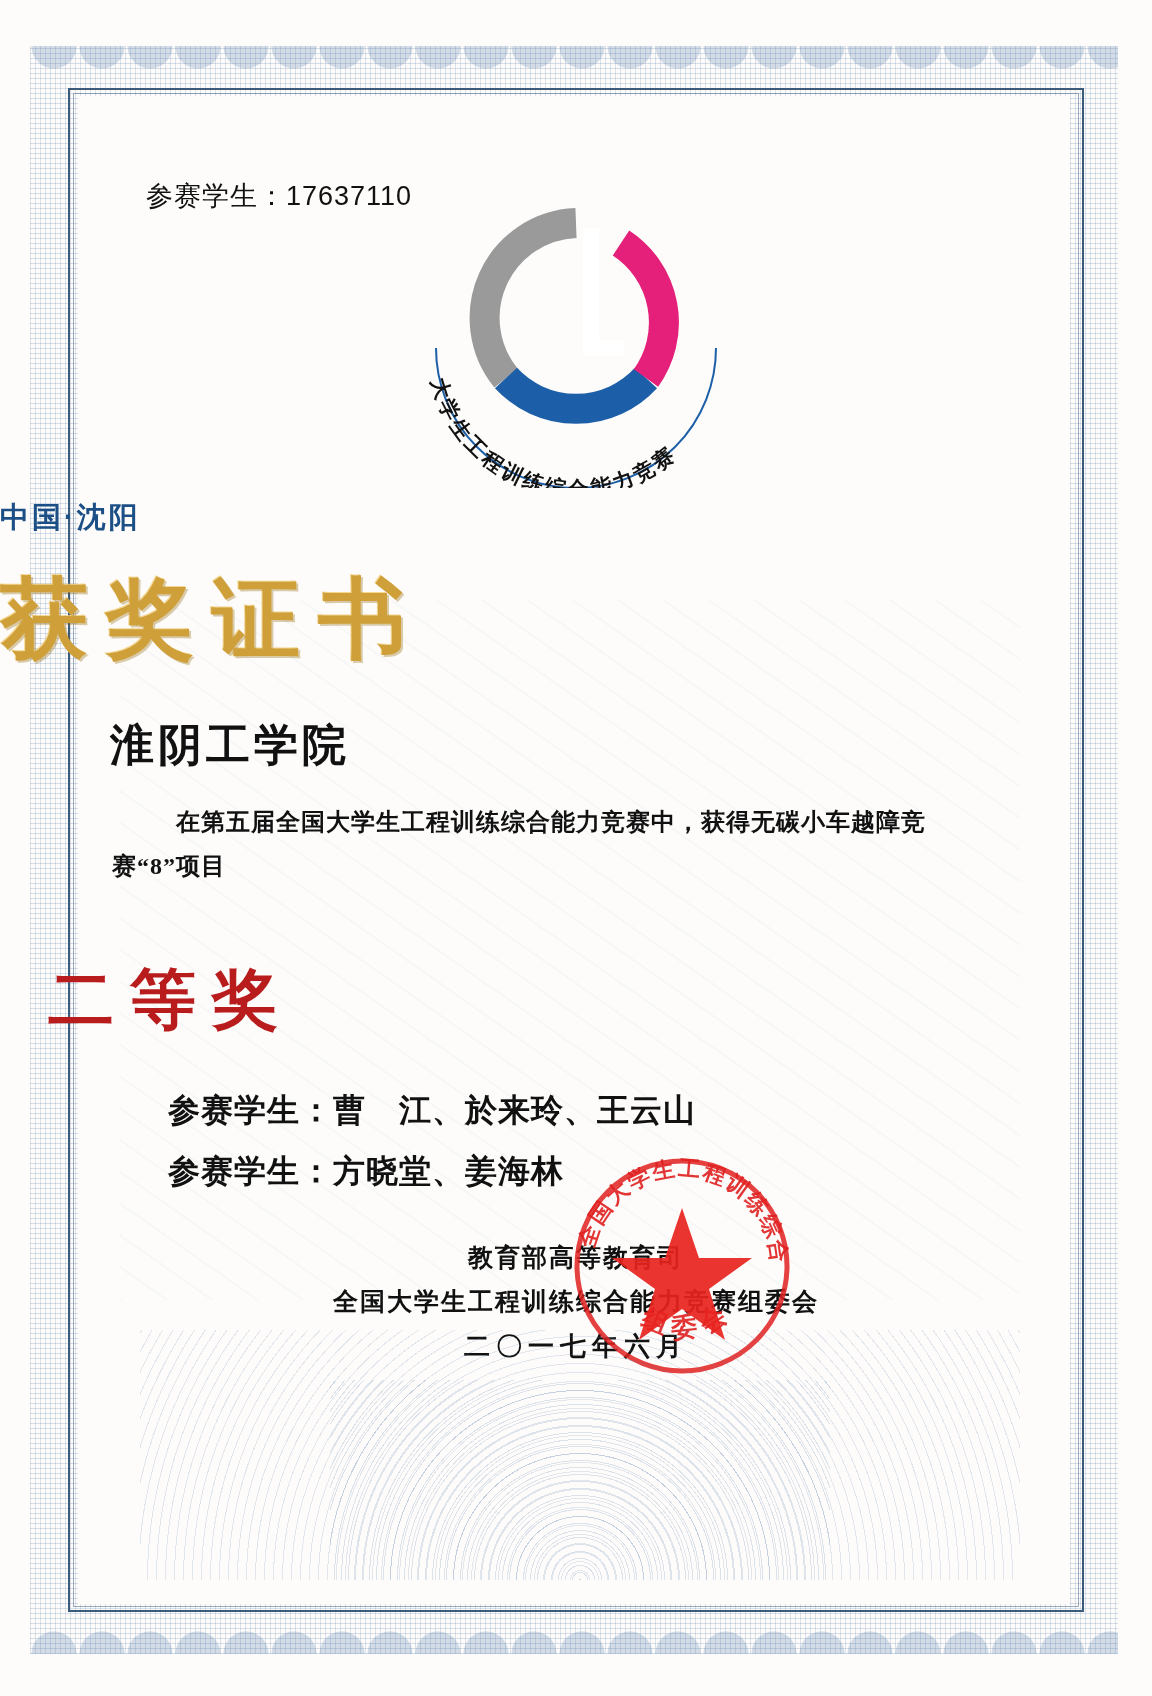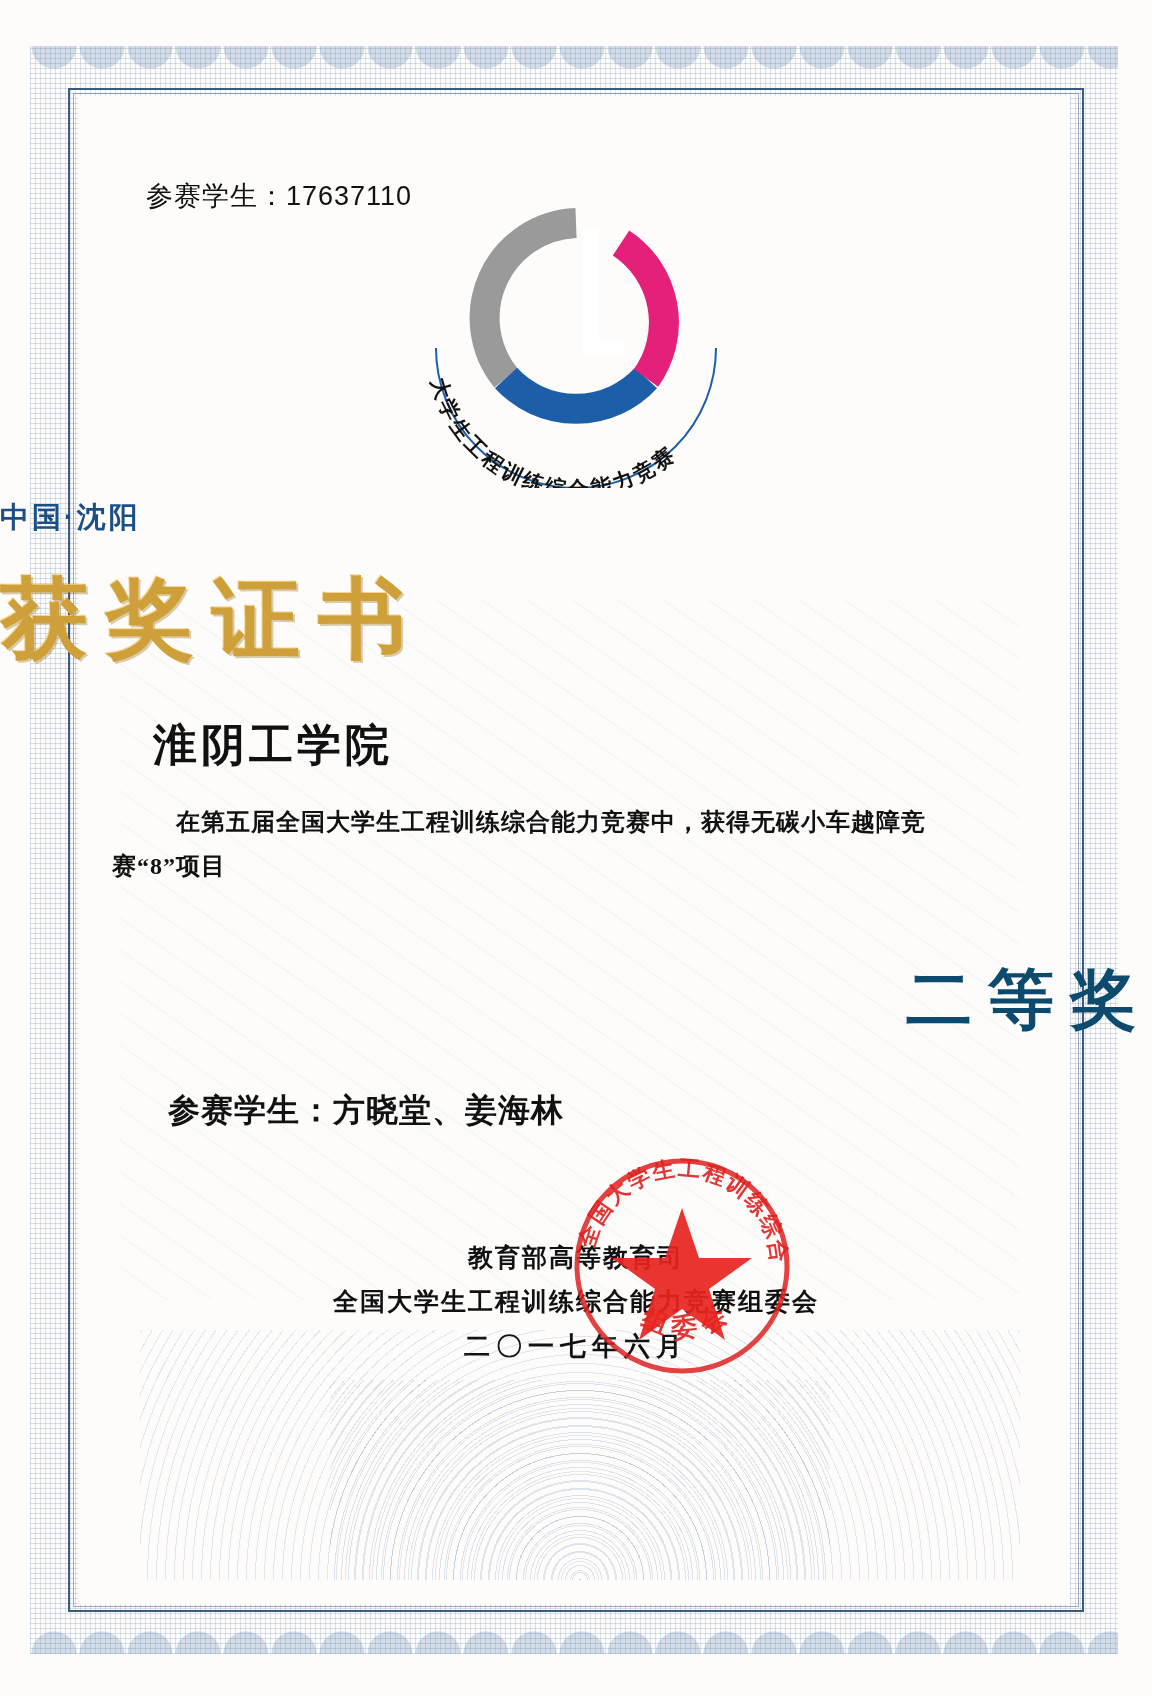--- a/index.html
+++ b/index.html
@@ -134,45 +134,45 @@
   }
 
   .org {
     position: absolute;
     left: 110px; top: 716px;
     font-family: "Liberation Serif", serif;
     font-weight: bold;
     font-size: 44px;
     letter-spacing: 4px;
     color: #111;
-    margin-left: 43px;
   }
 
   .body-text {
     position: absolute;
     left: 112px; top: 800px;
     width: 830px;
     font-family: "Liberation Serif", serif;
     font-weight: bold;
     font-size: 24px;
     line-height: 1.85;
     color: #111;
     text-indent: 64px;
     letter-spacing: 1px;
   }
 
   .award {
     position: absolute;
     top: 955px; left: 0; right: 0;
-    text-align: right;
+    text-align: left;
     font-family: "Liberation Serif", serif;
     font-weight: bold;
     font-size: 66px;
     letter-spacing: 16px;
-    color: #0c4a6e;
+    color: #b91c1c;
+    padding-left: 48px;
   }
 
   .people {
     position: absolute;
     left: 168px; top: 1080px;
     font-family: "Liberation Serif", serif;
     font-weight: bold;
     font-size: 32px;
     line-height: 1.9;
     color: #111;
@@ -244,20 +244,23 @@
   <div class="main-title">获奖证书</div>
 
   <div class="org">淮阴工学院</div>
 
   <div class="body-text">在第五届全国大学生工程训练综合能力竞赛中，获得无碳小车越障竞赛“8”项目</div>
 
   <div class="award">二等奖</div>
 
   <div class="people">
     <div>
+      <span>参赛学生：</span><span>曹　江、於来玲、王云山</span>
+    </div>
+    <div>
       <span>参赛学生：</span><span>方晓堂、姜海林</span>
     </div>
   </div>
 
   <div class="signature">
     <div>教育部高等教育司</div>
     <div>全国大学生工程训练综合能力竞赛组委会</div>
     <div class="date">二〇一七年六月</div>
   </div>
 

